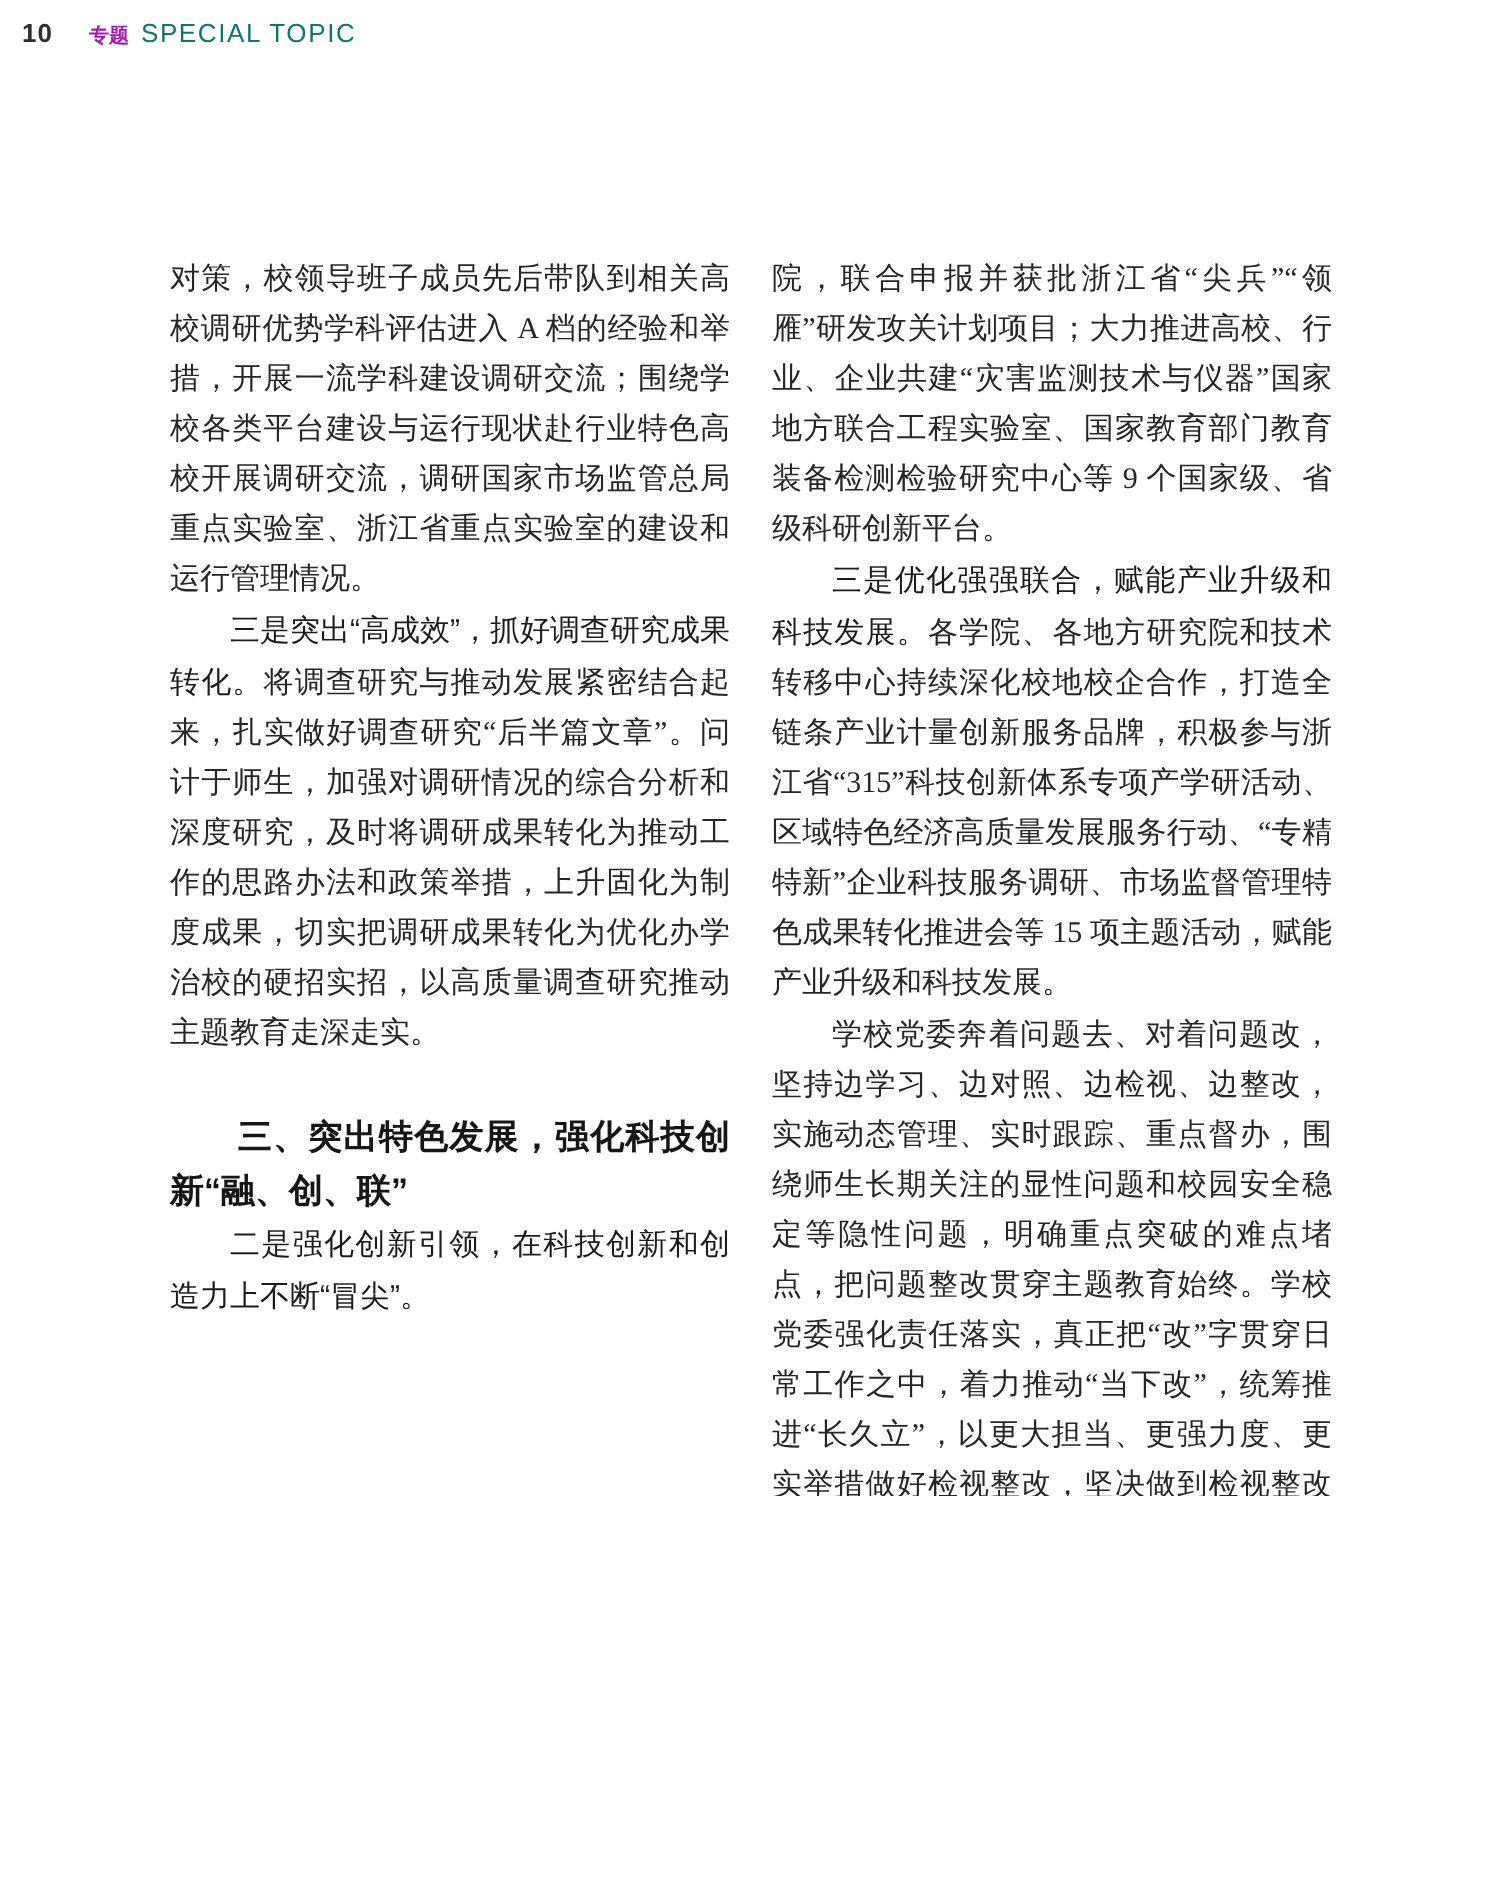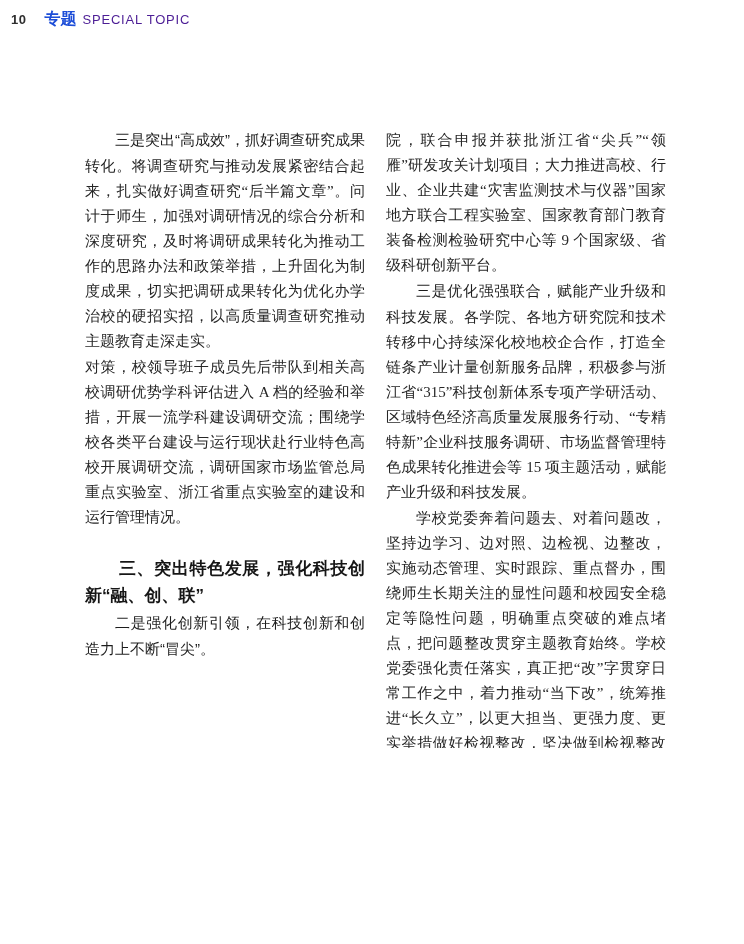--- a/index.html
+++ b/index.html
@@ -10,22 +10,22 @@
     overflow:hidden;
     font-family:"Liberation Serif","DejaVu Serif",serif;
   }
   .header{
     position:absolute;left:11px;top:9px;
     display:flex;align-items:baseline;
     font-family:"Liberation Sans","DejaVu Sans",sans-serif;
     font-size:13px;
   }
   .pagenum{color:#2e2e2e;font-weight:600;margin-right:18px;letter-spacing:0.5px;}
-  .sec-zh{color:#1d4ed8;font-weight:700;font-size:16px;margin-right:6px;}
-  .sec-en{color:#4c1d95;letter-spacing:0.8px;}
+  .sec-zh{color:#a21caf;font-weight:700;font-size:10px;margin-right:6px;}
+  .sec-en{color:#0f766e;letter-spacing:0.8px;}
   .columns{
     position:absolute;left:85px;top:127px;
     display:flex;gap:21px;
   }
   .col{width:280px;}
   p.body{
     margin:0;
     font-size:15px;
     line-height:25px;
     text-align:justify;
@@ -56,22 +56,22 @@
 
   <div class="header">
     <span class="pagenum">10</span>
     <span class="sec-zh">专题</span>
     <span class="sec-en">SPECIAL TOPIC</span>
   </div>
 
   <div class="columns">
 
     <div class="col">
+      <p class="body"><span class="lead"></span><span>对策，校领导班子成员先后带队到相关高校调研优势学科评估进入 A 档的经验和举措，开展一流学科建设调研交流；围绕学校各类平台建设与运行现状赴行业特色高校开展调研交流，调研国家市场监管总局重点实验室、浙江省重点实验室的建设和运行管理情况。</span></p>
       <p class="body indent"><span class="lead">三是突出“高成效”，抓好调查研究成果转化。</span><span>将调查研究与推动发展紧密结合起来，扎实做好调查研究“后半篇文章”。问计于师生，加强对调研情况的综合分析和深度研究，及时将调研成果转化为推动工作的思路办法和政策举措，上升固化为制度成果，切实把调研成果转化为优化办学治校的硬招实招，以高质量调查研究推动主题教育走深走实。</span></p>
-      <p class="body"><span class="lead"></span><span>对策，校领导班子成员先后带队到相关高校调研优势学科评估进入 A 档的经验和举措，开展一流学科建设调研交流；围绕学校各类平台建设与运行现状赴行业特色高校开展调研交流，调研国家市场监管总局重点实验室、浙江省重点实验室的建设和运行管理情况。</span></p>
       <h2 class="heading">三、突出特色发展，强化科技创新“融、创、联”</h2>
       <p class="body indent"><span class="lead">二是强化创新引领，在科技创新和创造力上不断“冒尖”。</span></p>
     </div>
 
     <div class="col">
       <p class="body"><span class="lead"></span><span>院，联合申报并获批浙江省“尖兵”“领雁”研发攻关计划项目；大力推进高校、行业、企业共建“灾害监测技术与仪器”国家地方联合工程实验室、国家教育部门教育装备检测检验研究中心等 9 个国家级、省级科研创新平台。</span></p>
       <p class="body indent"><span class="lead">三是优化强强联合，赋能产业升级和科技发展。</span><span>各学院、各地方研究院和技术转移中心持续深化校地校企合作，打造全链条产业计量创新服务品牌，积极参与浙江省“315”科技创新体系专项产学研活动、区域特色经济高质量发展服务行动、“专精特新”企业科技服务调研、市场监督管理特色成果转化推进会等 15 项主题活动，赋能产业升级和科技发展。</span></p>
       <p class="body indent"><span class="lead"></span><span>学校党委奔着问题去、对着问题改，坚持边学习、边对照、边检视、边整改，实施动态管理、实时跟踪、重点督办，围绕师生长期关注的显性问题和校园安全稳定等隐性问题，明确重点突破的难点堵点，把问题整改贯穿主题教育始终。学校党委强化责任落实，真正把“改”字贯穿日常工作之中，着力推动“当下改”，统筹推进“长久立”，以更大担当、更强力度、更实举措做好检视整改，坚决做到检视整改责任不落实不放过、整改措施不到位不放过、整改问题不解决不放过。</span></p>
       <p class="body indent"><span class="lead"></span><span>学校党委坚持带头整改，校党委层面提出检视整改问题清单并由班子成员牵头负责，明确整改时间，力求将全部问题整改到位。同时，学校定期召开检视整改工作例会。学校党委主要负责人认真履行第一责任人责任，其他（下转第 18 页）</span></p>
     </div>

